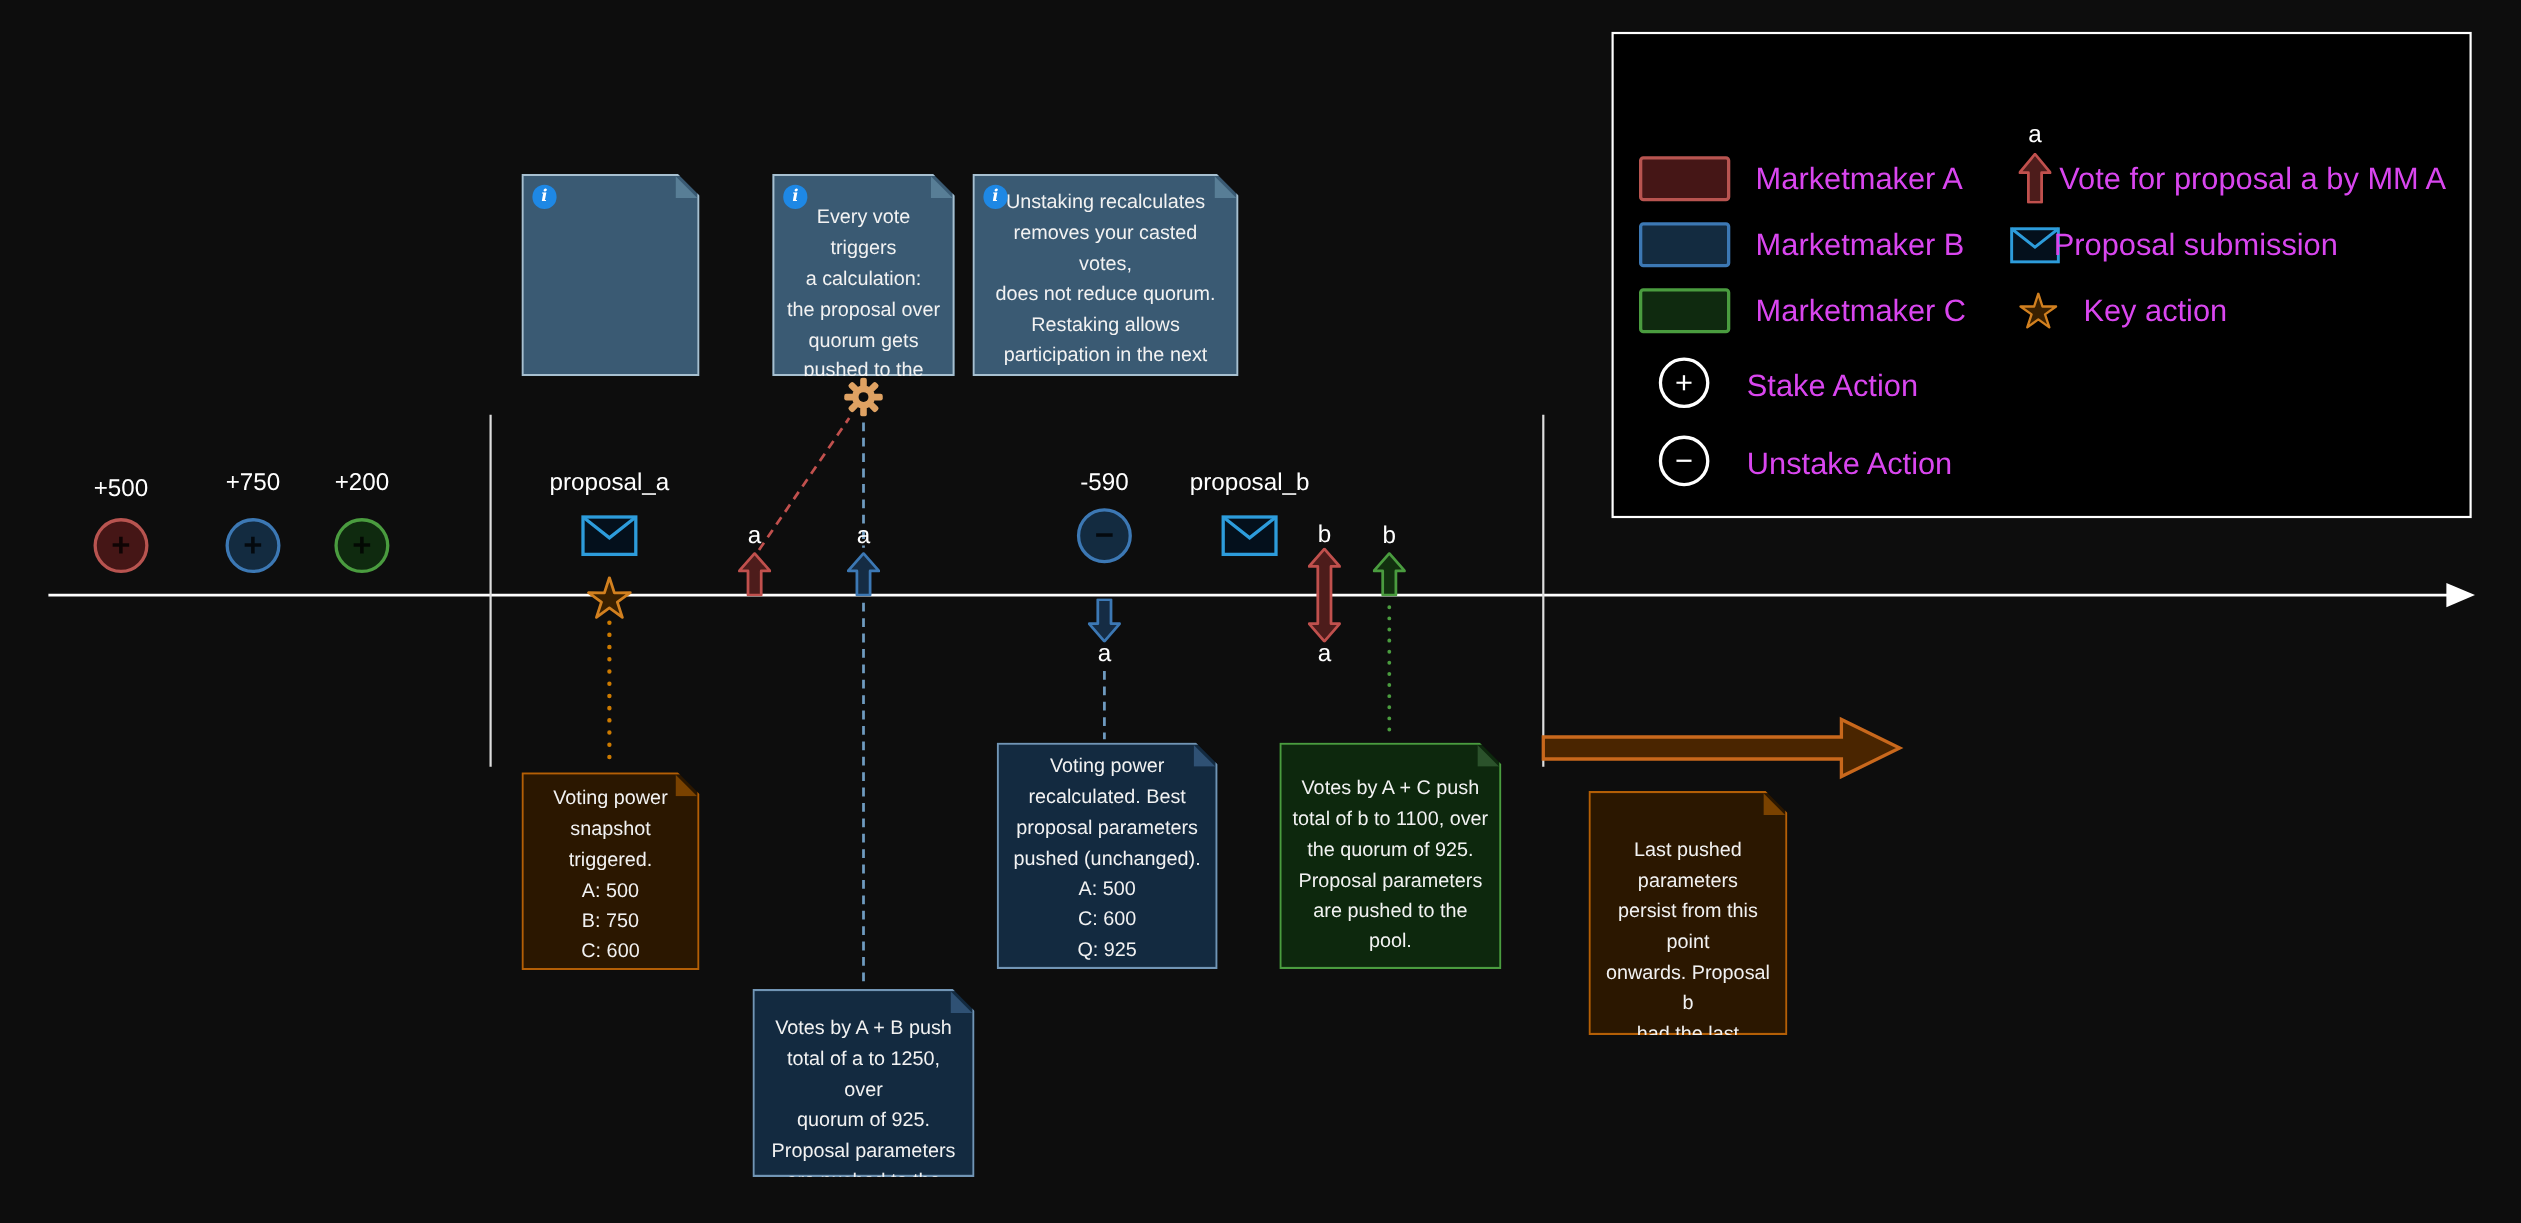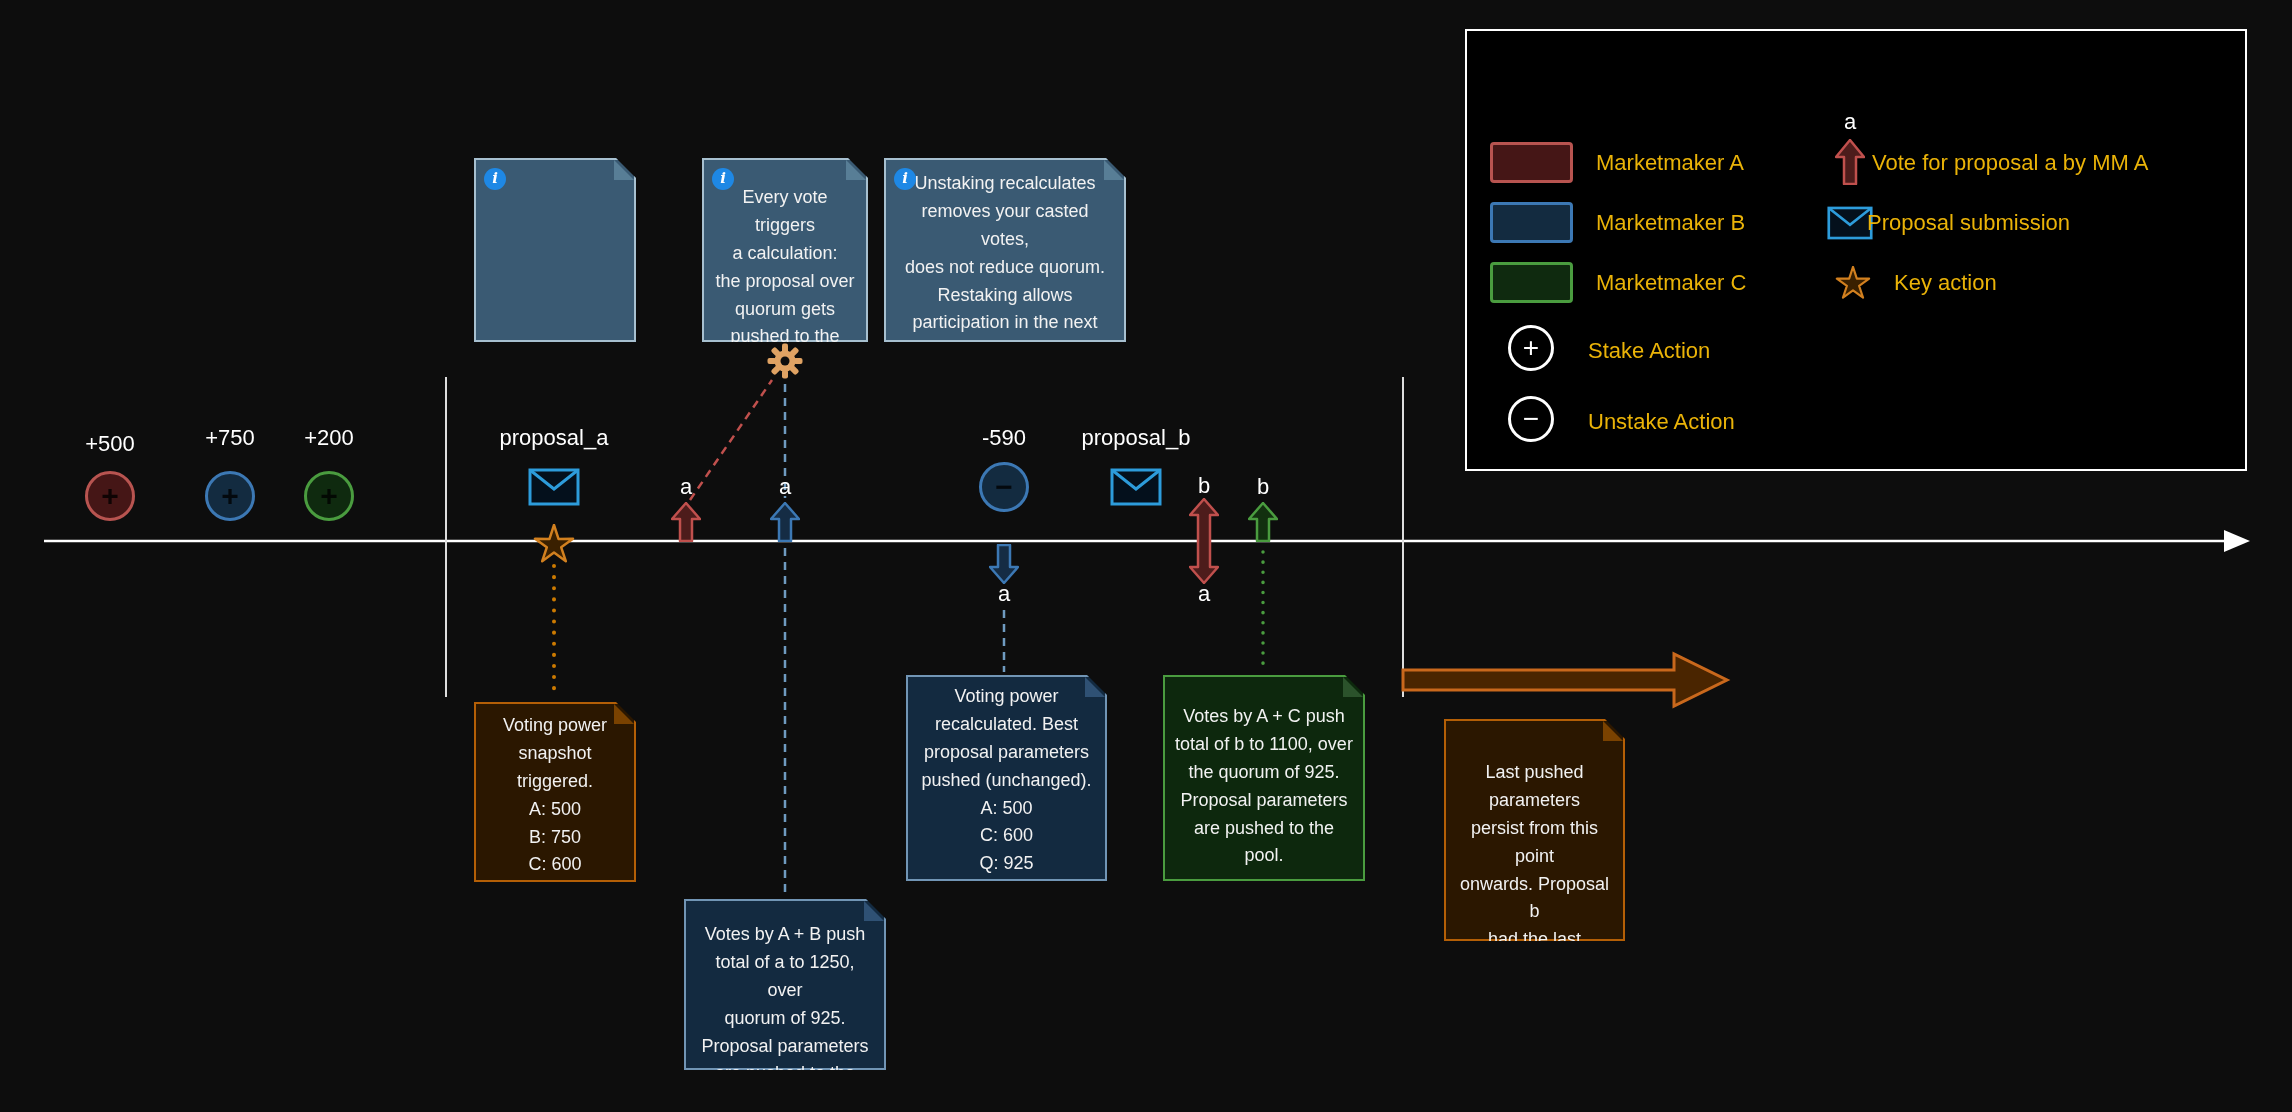--- a/index.html
+++ b/index.html
@@ -1,21 +1,21 @@
 <!DOCTYPE html>
 <html><head>
 <meta charset="utf-8">
 <style>
   html,body{margin:0;padding:0;background:#0d0d0d;}
   .stage{position:relative;width:2292px;height:1112px;background:#0d0d0d;overflow:hidden;
          font-family:"Liberation Sans","DejaVu Sans",sans-serif;color:#fff;}
   .underlay{position:absolute;left:0;top:0;}
   .abs{position:absolute;}
   .lbl{position:absolute;transform:translate(-50%,-50%);font-size:22px;color:#fff;white-space:nowrap;}
-  .lbl-left{position:absolute;transform:translateY(-50%);font-size:22px;color:#eab308;white-space:nowrap;}
+  .lbl-left{position:absolute;transform:translateY(-50%);font-size:28px;color:#d946ef;white-space:nowrap;}
   .circle{position:absolute;transform:translate(-50%,-50%);width:50px;height:50px;border-radius:50%;
           display:flex;align-items:center;justify-content:center;box-sizing:border-box;}
   .circle>span{font-size:30px;line-height:1;font-weight:bold;color:rgba(0,0,0,0.78);}
   .c-red{background:#451616;border:3px solid #b85450;}
   .c-blue{background:#132b40;border:3px solid #3c78b4;}
   .c-green{background:#0f2a0f;border:3px solid #4a9c3f;}
   .c-white{background:#000;border:3px solid #fff;width:46px;height:46px;}
   .c-white>span{color:#fff;font-weight:normal;font-size:28px;}
   .arr-red{fill:#4d1c1b;stroke:#c0504d;stroke-width:2.5;stroke-linejoin:round;}
   .arr-blue{fill:#152c44;stroke:#3c78b4;stroke-width:2.5;stroke-linejoin:round;}

